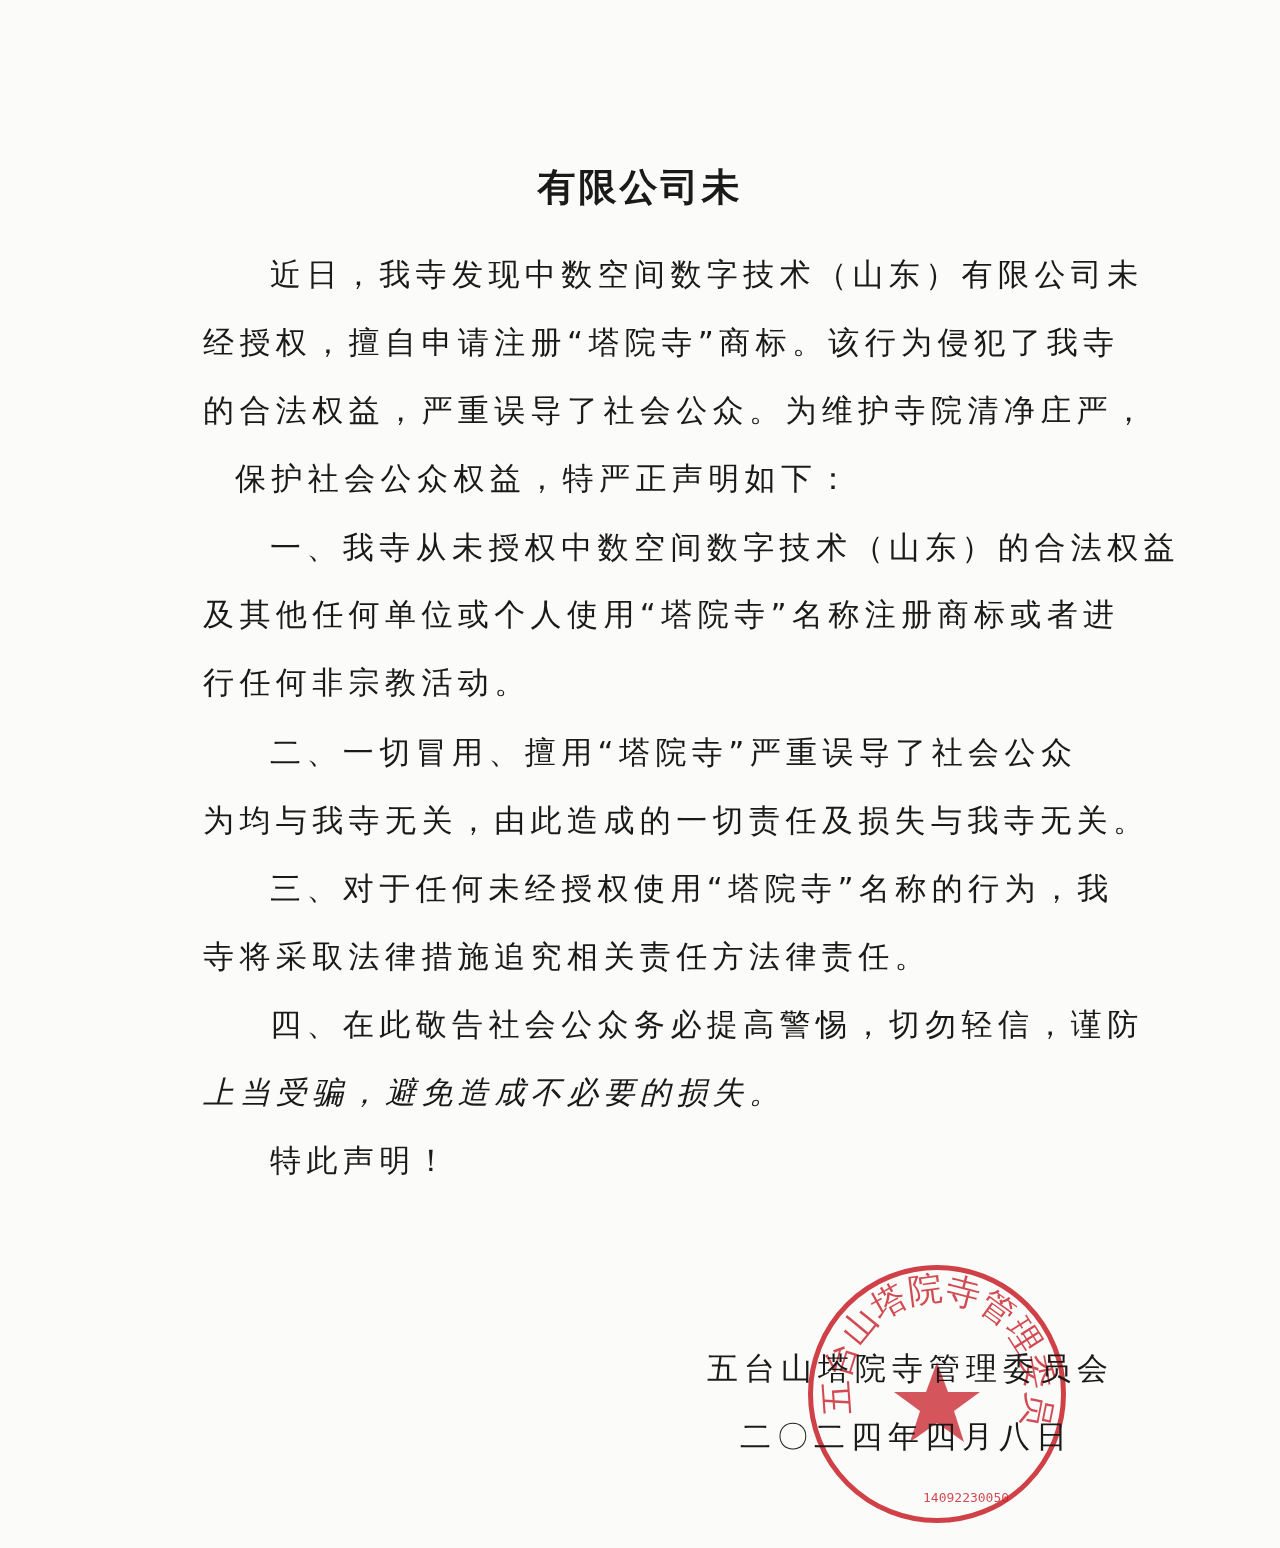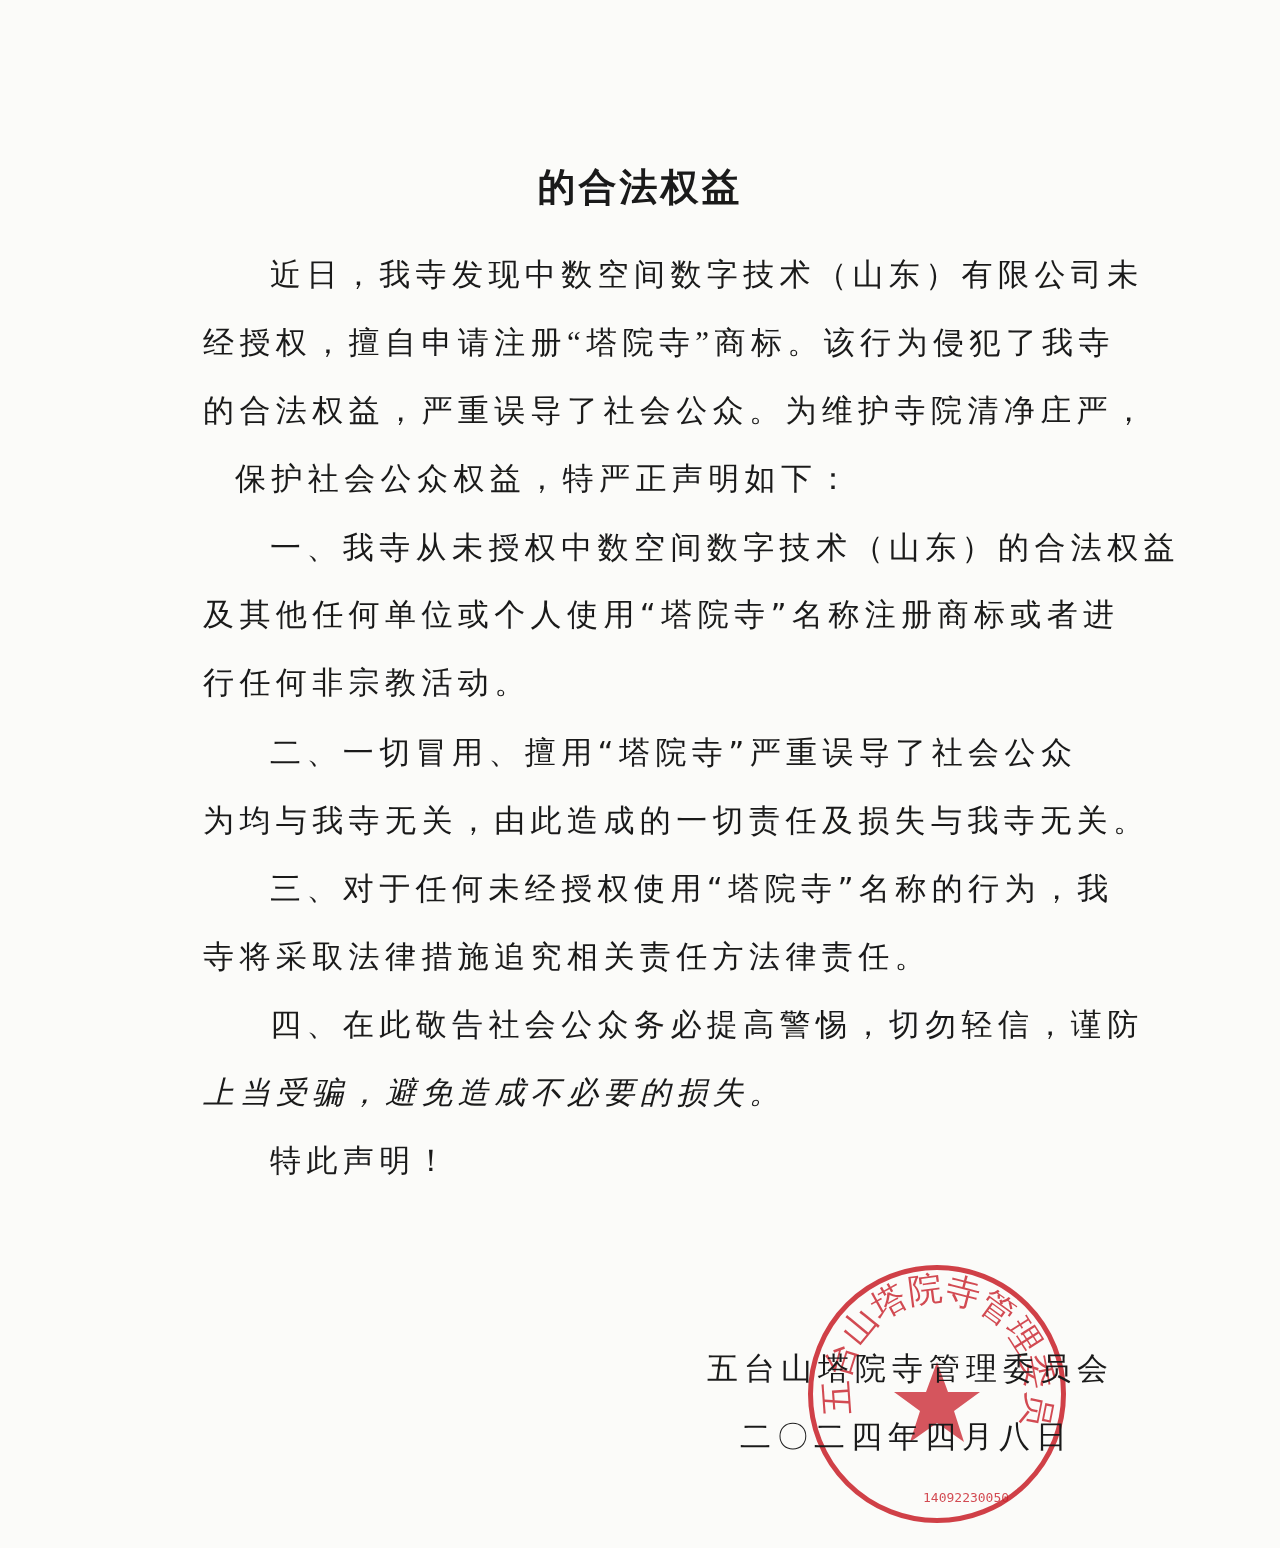--- a/index.html
+++ b/index.html
@@ -8,24 +8,24 @@
   .title{position:absolute;left:0;width:1280px;top:162px;text-align:center;font-size:38px;font-weight:bold;letter-spacing:3px;}
   .line{position:absolute;left:203px;font-size:31px;letter-spacing:5.4px;white-space:nowrap;}
   .sig{position:absolute;font-size:31px;letter-spacing:6px;white-space:nowrap;}
   .seal{position:absolute;left:808px;top:1265px;width:258px;height:258px;border-radius:50%;
         border:5px solid rgba(200,30,40,0.85);box-sizing:border-box;}
   .seal svg{position:absolute;left:0;top:0;}
 </style>
 </head>
 <body>
 
-<div class="title">的合法权益</div>
+<div class="title">有限公司未</div>
 
 <div class="line" style="top:254px;left:270px;">近日，我寺发现中数空间数字技术（山东）有限公司未</div>
-<div class="line" style="top:322px;font-family:Liberation Serif, serif;">经授权，擅自申请注册“塔院寺”商标。该行为侵犯了我寺</div>
+<div class="line" style="top:322px;">经授权，擅自申请注册“塔院寺”商标。该行为侵犯了我寺</div>
 <div class="line" style="top:390px;">的合法权益，严重误导了社会公众。为维护寺院清净庄严，</div>
 <div class="line" style="top:458px;margin-left:32px;">保护社会公众权益，特严正声明如下：</div>
 <div class="line" style="top:527px;left:270px;">一、我寺从未授权中数空间数字技术（山东）的合法权益</div>
 <div class="line" style="top:594px;">及其他任何单位或个人使用“塔院寺”名称注册商标或者进</div>
 <div class="line" style="top:662px;">行任何非宗教活动。</div>
 <div class="line" style="top:732px;left:270px;">二、一切冒用、擅用“塔院寺”严重误导了社会公众</div>
 <div class="line" style="top:800px;">为均与我寺无关，由此造成的一切责任及损失与我寺无关。</div>
 <div class="line" style="top:868px;left:270px;">三、对于任何未经授权使用“塔院寺”名称的行为，我</div>
 <div class="line" style="top:936px;">寺将采取法律措施追究相关责任方法律责任。</div>
 <div class="line" style="top:1004px;left:270px;">四、在此敬告社会公众务必提高警惕，切勿轻信，谨防</div>

